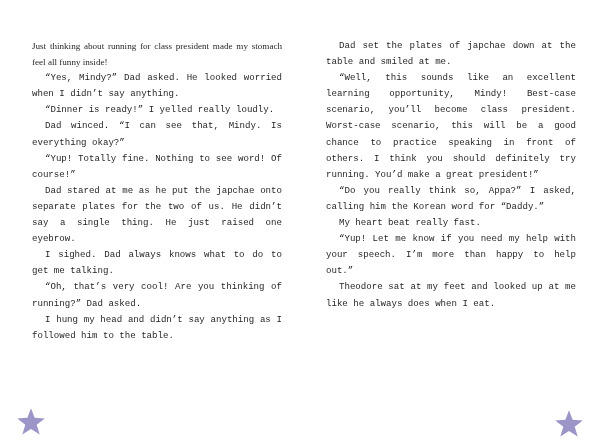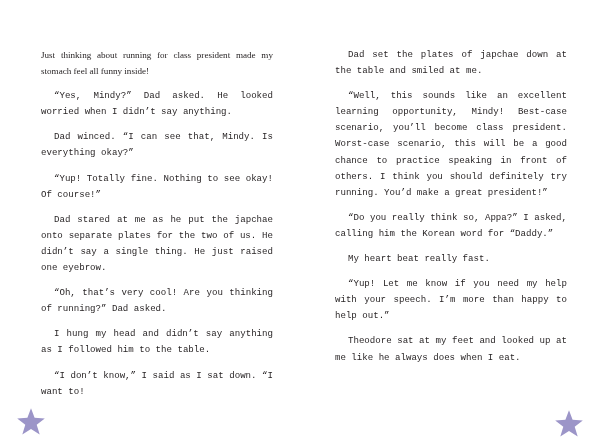--- a/index.html
+++ b/index.html
@@ -29,21 +29,21 @@
     flex-direction: row;
     gap: 44px;
     padding: 0 32px;
     box-sizing: border-box;
   }
   .column {
     width: 250px;
     flex: 0 0 250px;
   }
   .column p {
-    margin: 9px;
+    margin: 0;
     font-size: 9.1px;
     line-height: 16.1px;
     text-align: justify;
     text-justify: inter-word;
     color: #231f20;
     hyphens: manual;
   }
   .column p.indent {
     text-indent: 13px;
     font-family: Liberation Mono, monospace;
@@ -64,26 +64,27 @@
 </head>
 <body>
 
 <div class="page">
 
   <div class="columns">
 
     <div class="column">
       <p class="noindent">Just thinking about running for class president made my stomach feel all funny inside!</p>
       <p class="indent">“Yes, Mindy?” Dad asked. He looked worried when I didn’t say anything.</p>
+      <p class="indent">“Dinner is ready!” I yelled really loudly.</p>
       <p class="indent">Dad winced. “I can see that, Mindy. Is everything okay?”</p>
-      <p class="indent">“Yup! Totally fine. Nothing to see okay! Of course!”</p>
+      <p class="indent">“Yup! Totally fine. Nothing to see word! Of course!”</p>
       <p class="indent">Dad stared at me as he put the japchae onto separate plates for the two of us. He didn’t say a single thing. He just raised one eyebrow.</p>
+      <p class="indent">I sighed. Dad always knows what to do to get me talking.</p>
       <p class="indent">“Oh, that’s very cool! Are you thinking of running?” Dad asked.</p>
       <p class="indent">I hung my head and didn’t say anything as I followed him to the table.</p>
-      <p class="indent">“I don’t know,” I said as I sat down. “I want to!</p>
     </div>
 
     <div class="column">
       <p class="indent">Dad set the plates of japchae down at the table and smiled at me.</p>
       <p class="indent">“Well, this sounds like an excellent learning opportunity, Mindy! Best-case scenario, you’ll become class president. Worst-case scenario, this will be a good chance to practice speaking in front of others. I think you should definitely try running. You’d make a great president!”</p>
       <p class="indent">“Do you really think so, Appa?” I asked, calling him the Korean word for “Daddy.”</p>
       <p class="indent">My heart beat really fast.</p>
       <p class="indent">“Yup! Let me know if you need my help with your speech. I’m more than happy to help out.”</p>
       <p class="indent">Theodore sat at my feet and looked up at me like he always does when I eat.</p>
     </div>

